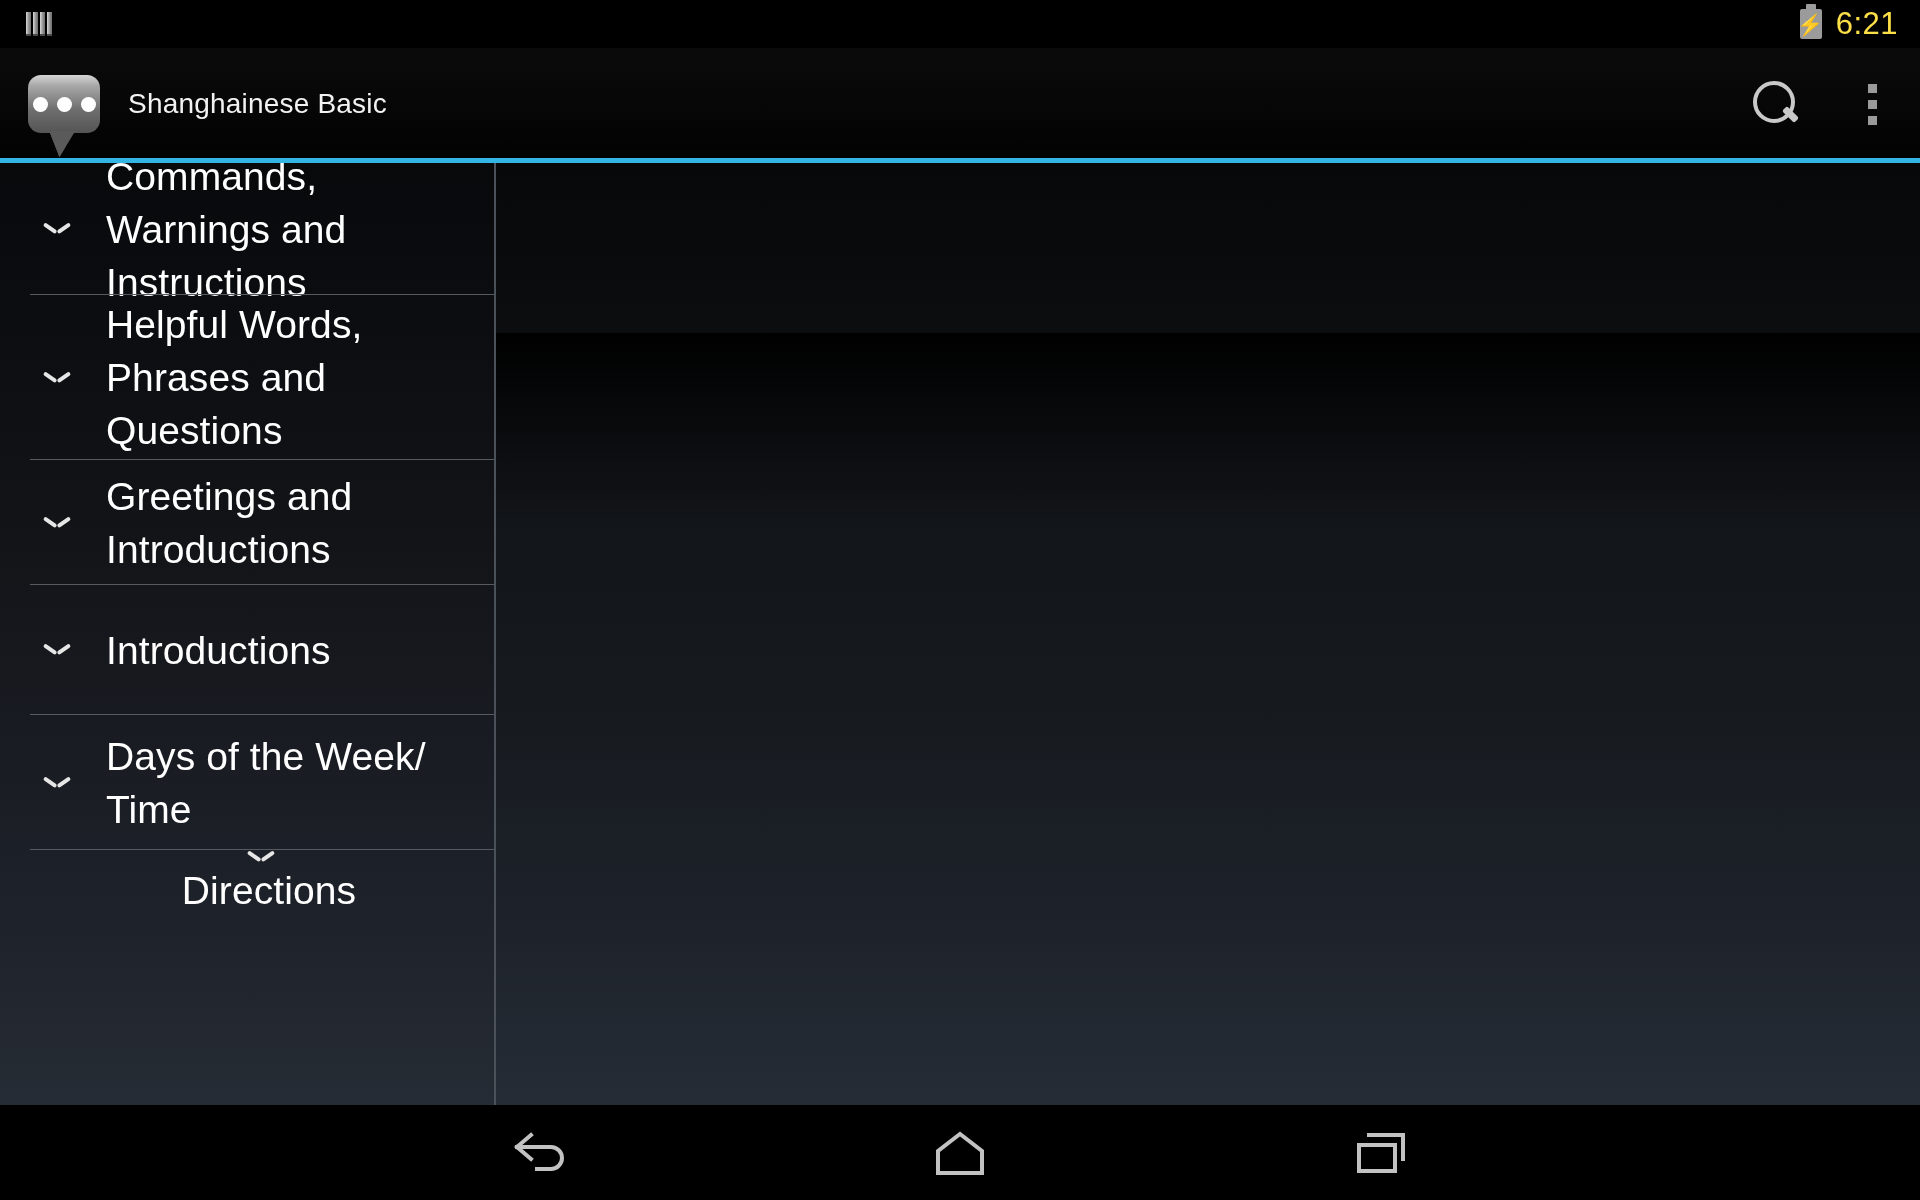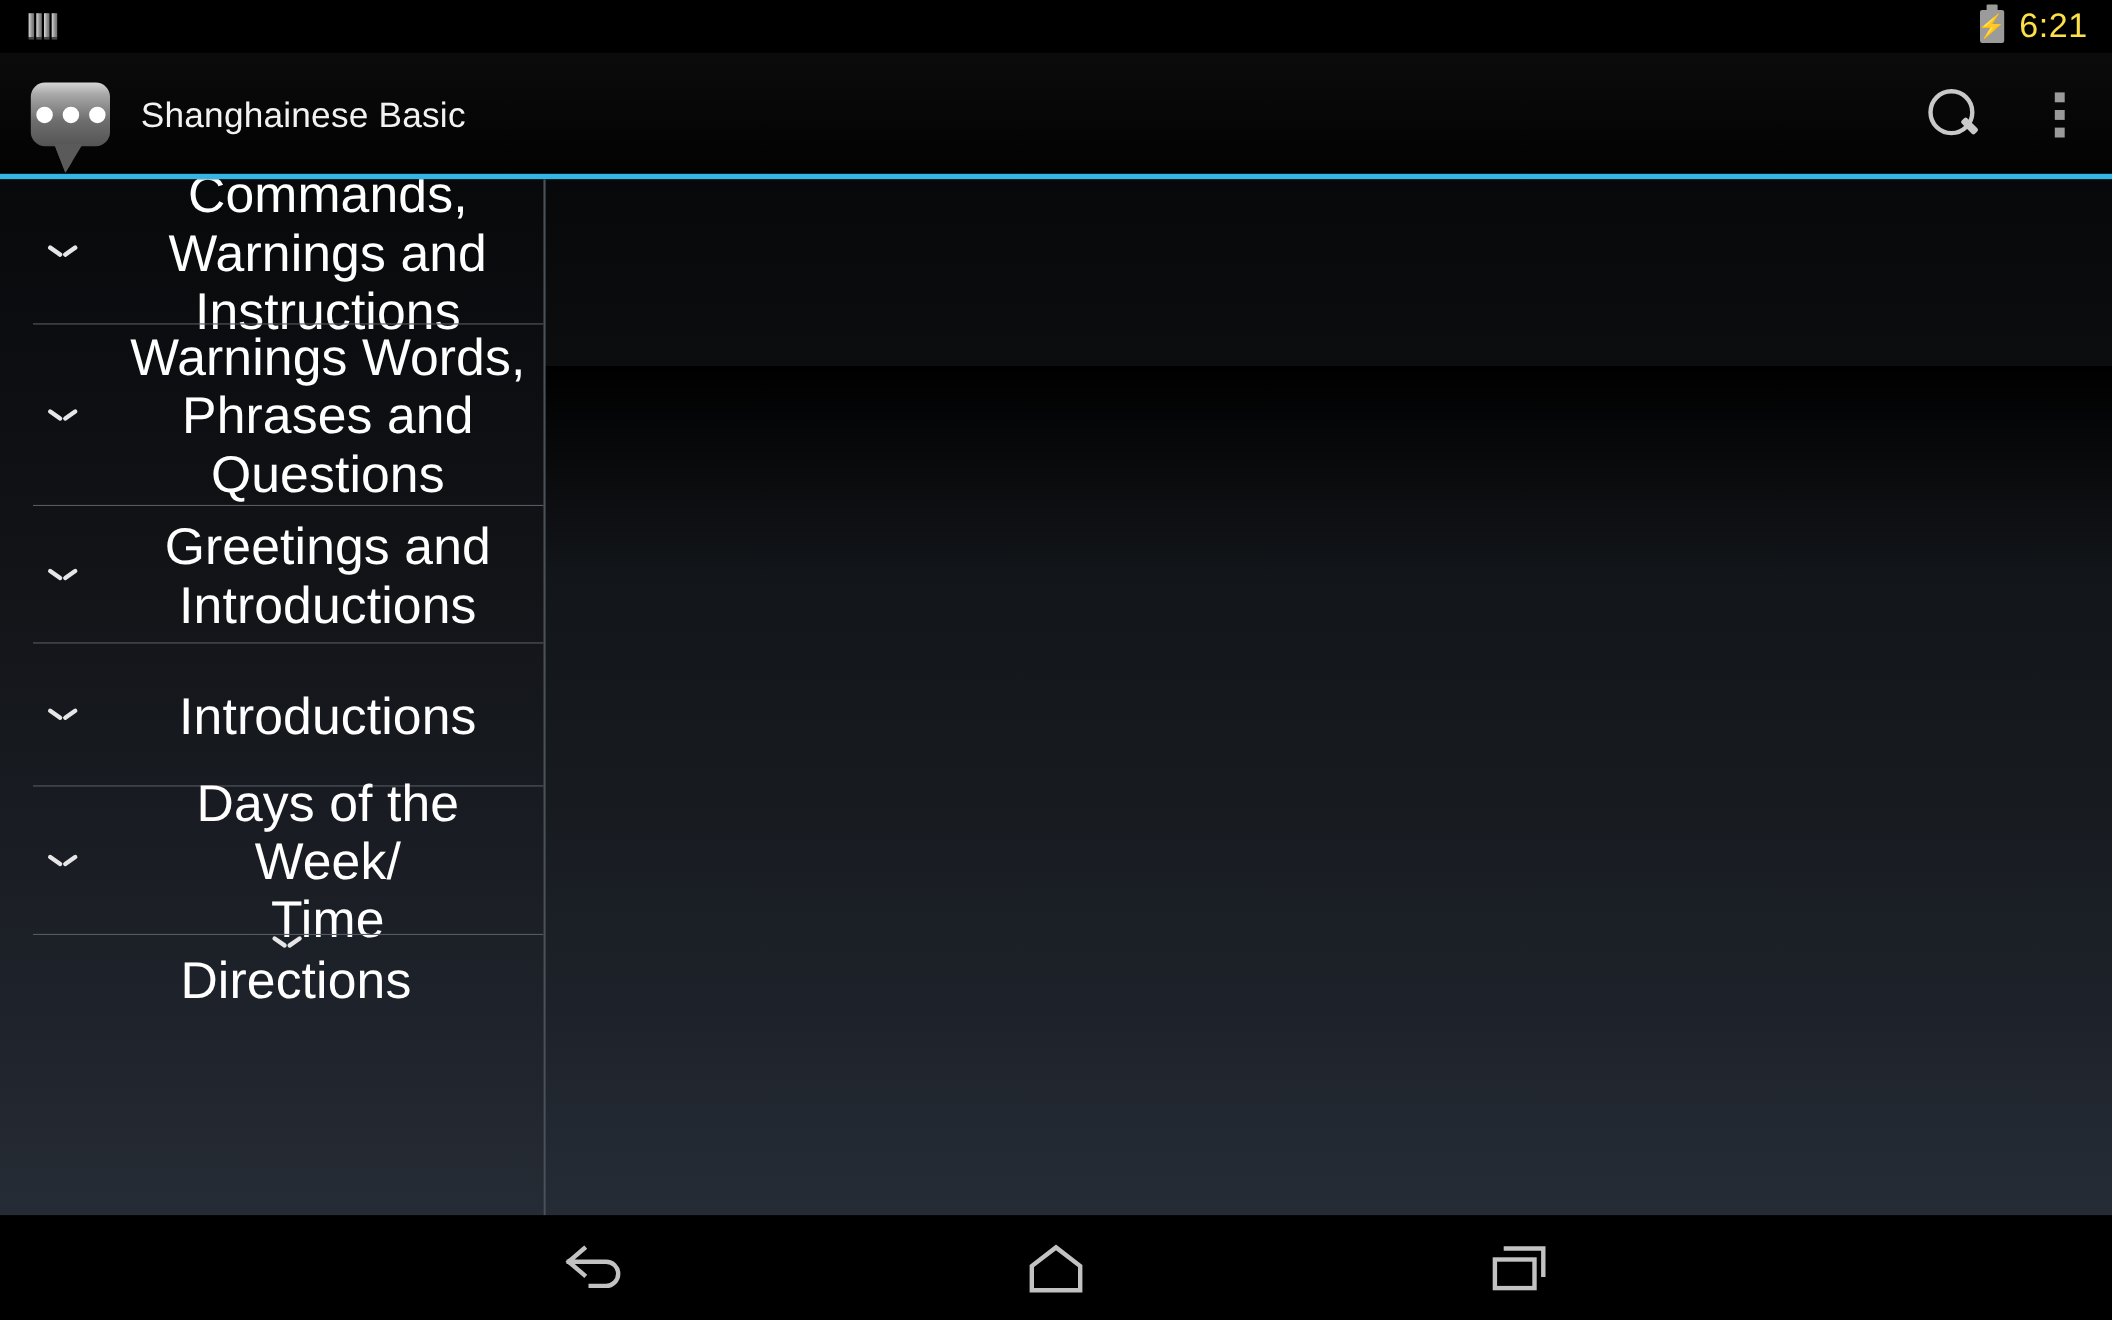--- a/index.html
+++ b/index.html
@@ -81,21 +81,21 @@
     border-top:26px solid #5a5a5a;
     border-bottom:0;
     transform:skewX(12deg);
     clip-path:polygon(0 0, 100% 0, 18% 100%);
   }
   .app-icon b { display:block; width:15px; height:15px; border-radius:50%; background:#fff; }
 
   .app-title {
     margin-left:28px;
     color:#f2f2f2;
-    font-size:32px;
+    font-size:28px;
     font-weight:400;
     letter-spacing:0.2px;
     white-space:nowrap;
   }
 
   .action-spacer { flex:1; }
 
   .ab-btn {
     width:96px; height:112px;
     display:flex; align-items:center; justify-content:center;
@@ -166,28 +166,27 @@
   }
   .chev-glyph::before, .chev-glyph::after {
     content:""; position:absolute; top:0;
     width:15px; height:4px; background:#e6e6e6; border-radius:2px;
   }
   .chev-glyph::before { left:0;  transform:rotate(35deg);  transform-origin:left center; }
   .chev-glyph::after  { right:0; transform:rotate(-35deg); transform-origin:right center; }
 
   .list-item .label {
     flex:1;
-    font-size:47px;
+    font-size:39px;
     line-height:53px;
     color:#ffffff;
     padding-left:20px;
     padding-right:4px;
     white-space:pre-line;
     letter-spacing:0.1px;
-    text-align:center;
   }
 
   .item-sep {
     position:absolute; left:30px; right:0;
     height:1px; background:#555b61;
   }
 
   
   .nav-bar {
     position:absolute; left:0; top:1105px;
@@ -267,21 +266,21 @@
         <span class="label">Commands,
 Warnings and
 Instructions</span>
         <span class="item-sep" style="bottom:0;"></span>
       </div>
 
       <div class="list-item" style="height:165px;">
         <span class="chev">
             <span class="chev-glyph"></span>
           </span>
-        <span class="label">Warnings Words,
+        <span class="label">Helpful Words,
 Phrases and
 Questions</span>
         <span class="item-sep" style="bottom:0;"></span>
       </div>
 
       <div class="list-item" style="height:125px;">
         <span class="chev">
             <span class="chev-glyph"></span>
           </span>
         <span class="label">Greetings and

